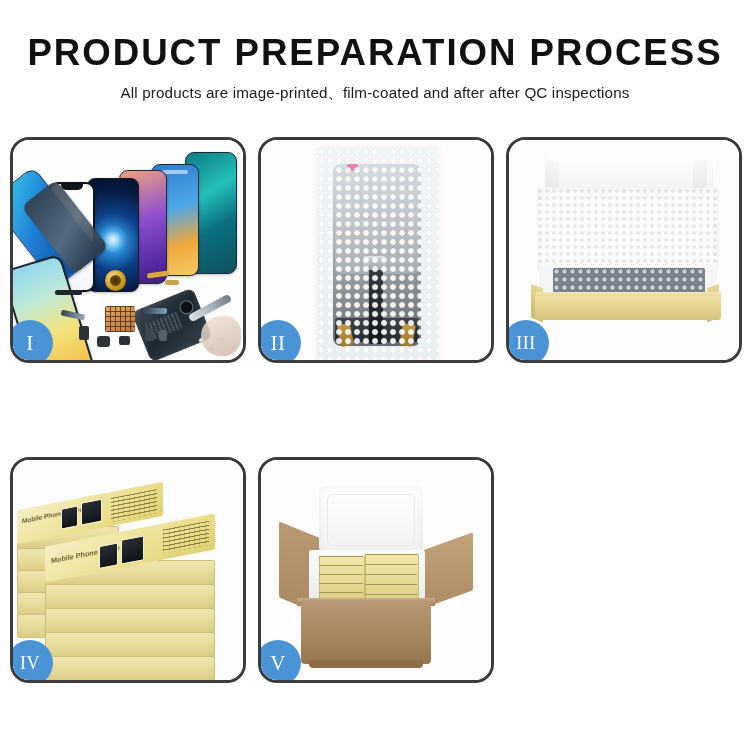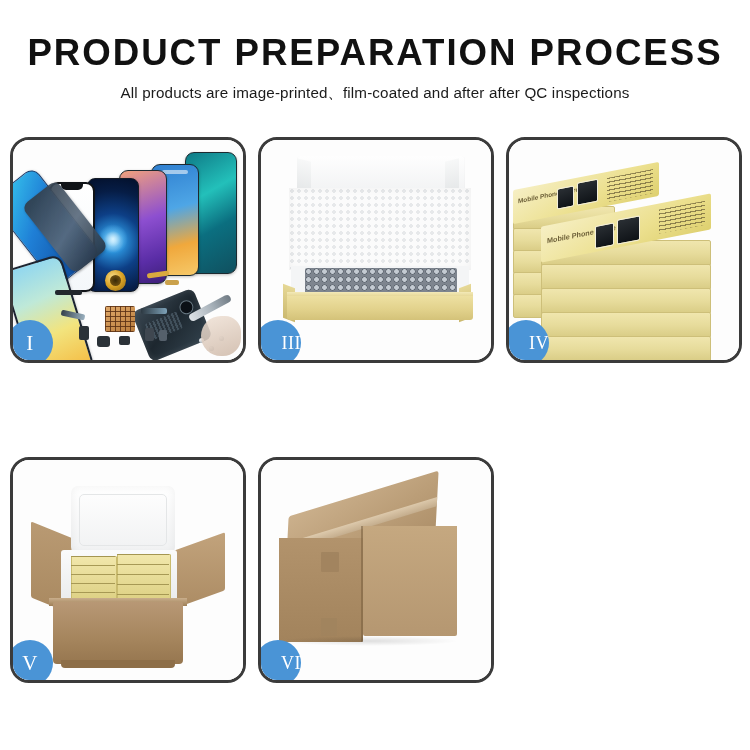--- a/index.html
+++ b/index.html
@@ -76,21 +76,21 @@
     border-radius: 50%;
     background: #4a94d6;
     color: #ffffff;
     font-family: "Liberation Serif", serif;
     font-size: 21px;
     line-height: 46px;
     text-align: center;
     letter-spacing: 0.5px;
     z-index: 40;
   }
-  .badge.wide { font-size: 18px; text-align: right; }
+  .badge.wide { font-size: 18px; }
 
   
   .p1 .phone {
     position: absolute;
     border-radius: 7px;
     box-shadow: 0 1px 3px rgba(0,0,0,0.25);
   }
   .p1 .ph-e {
     right: 6px; top: 12px;
     width: 50px; height: 120px;
@@ -554,20 +554,36 @@
       <div class="sq s5"></div>
       <div class="screw" style="left:186px;top:198px;"></div>
       <div class="screw" style="left:196px;top:206px;"></div>
       <div class="screw" style="left:206px;top:196px;"></div>
       <div class="tool"></div>
       <div class="hand"></div>
     </div>
     <div class="badge">I</div>
   </div>
 
+  <div class="panel p2">
+    <div class="stage">
+      <div class="bag">
+        <div class="screenpart"></div>
+        <div class="lcdface"></div>
+        <div class="botblack"></div>
+        <div class="flexstrip"></div>
+        <div class="conn"></div>
+        <div class="pinkdot"></div>
+        <div class="goldtab gt1"></div>
+        <div class="goldtab gt2"></div>
+        <div class="bubbles"></div>
+      </div>
+    </div>
+    <div class="badge">II</div>
+  </div>
 
   <div class="panel p3">
     <div class="stage">
       <div class="lid"></div>
       <div class="lidflapL"></div>
       <div class="lidflapR"></div>
       <div class="foam"></div>
       <div class="inner"></div>
       <div class="bubblestack"></div>
       <div class="boxsideL"></div>
@@ -621,27 +637,14 @@
       <div class="ylines1"></div>
       <div class="ybox yset2"></div>
       <div class="ylines2"></div>
       <div class="cartonrim"></div>
       <div class="cartonfront"></div>
       <div class="cartonTaper"></div>
     </div>
     <div class="badge">V</div>
   </div>
 
-  <div class="panel p6">
-    <div class="stage">
-      <div class="top"></div>
-      <div class="toptape"></div>
-      <div class="leftface"></div>
-      <div class="rightface"></div>
-      <div class="edge"></div>
-      <div class="tapeL"></div>
-      <div class="tapeB"></div>
-      <div class="shadow"></div>
-    </div>
-    <div class="badge wide">VI</div>
-  </div>
 
 </div>
 
 </body></html>

